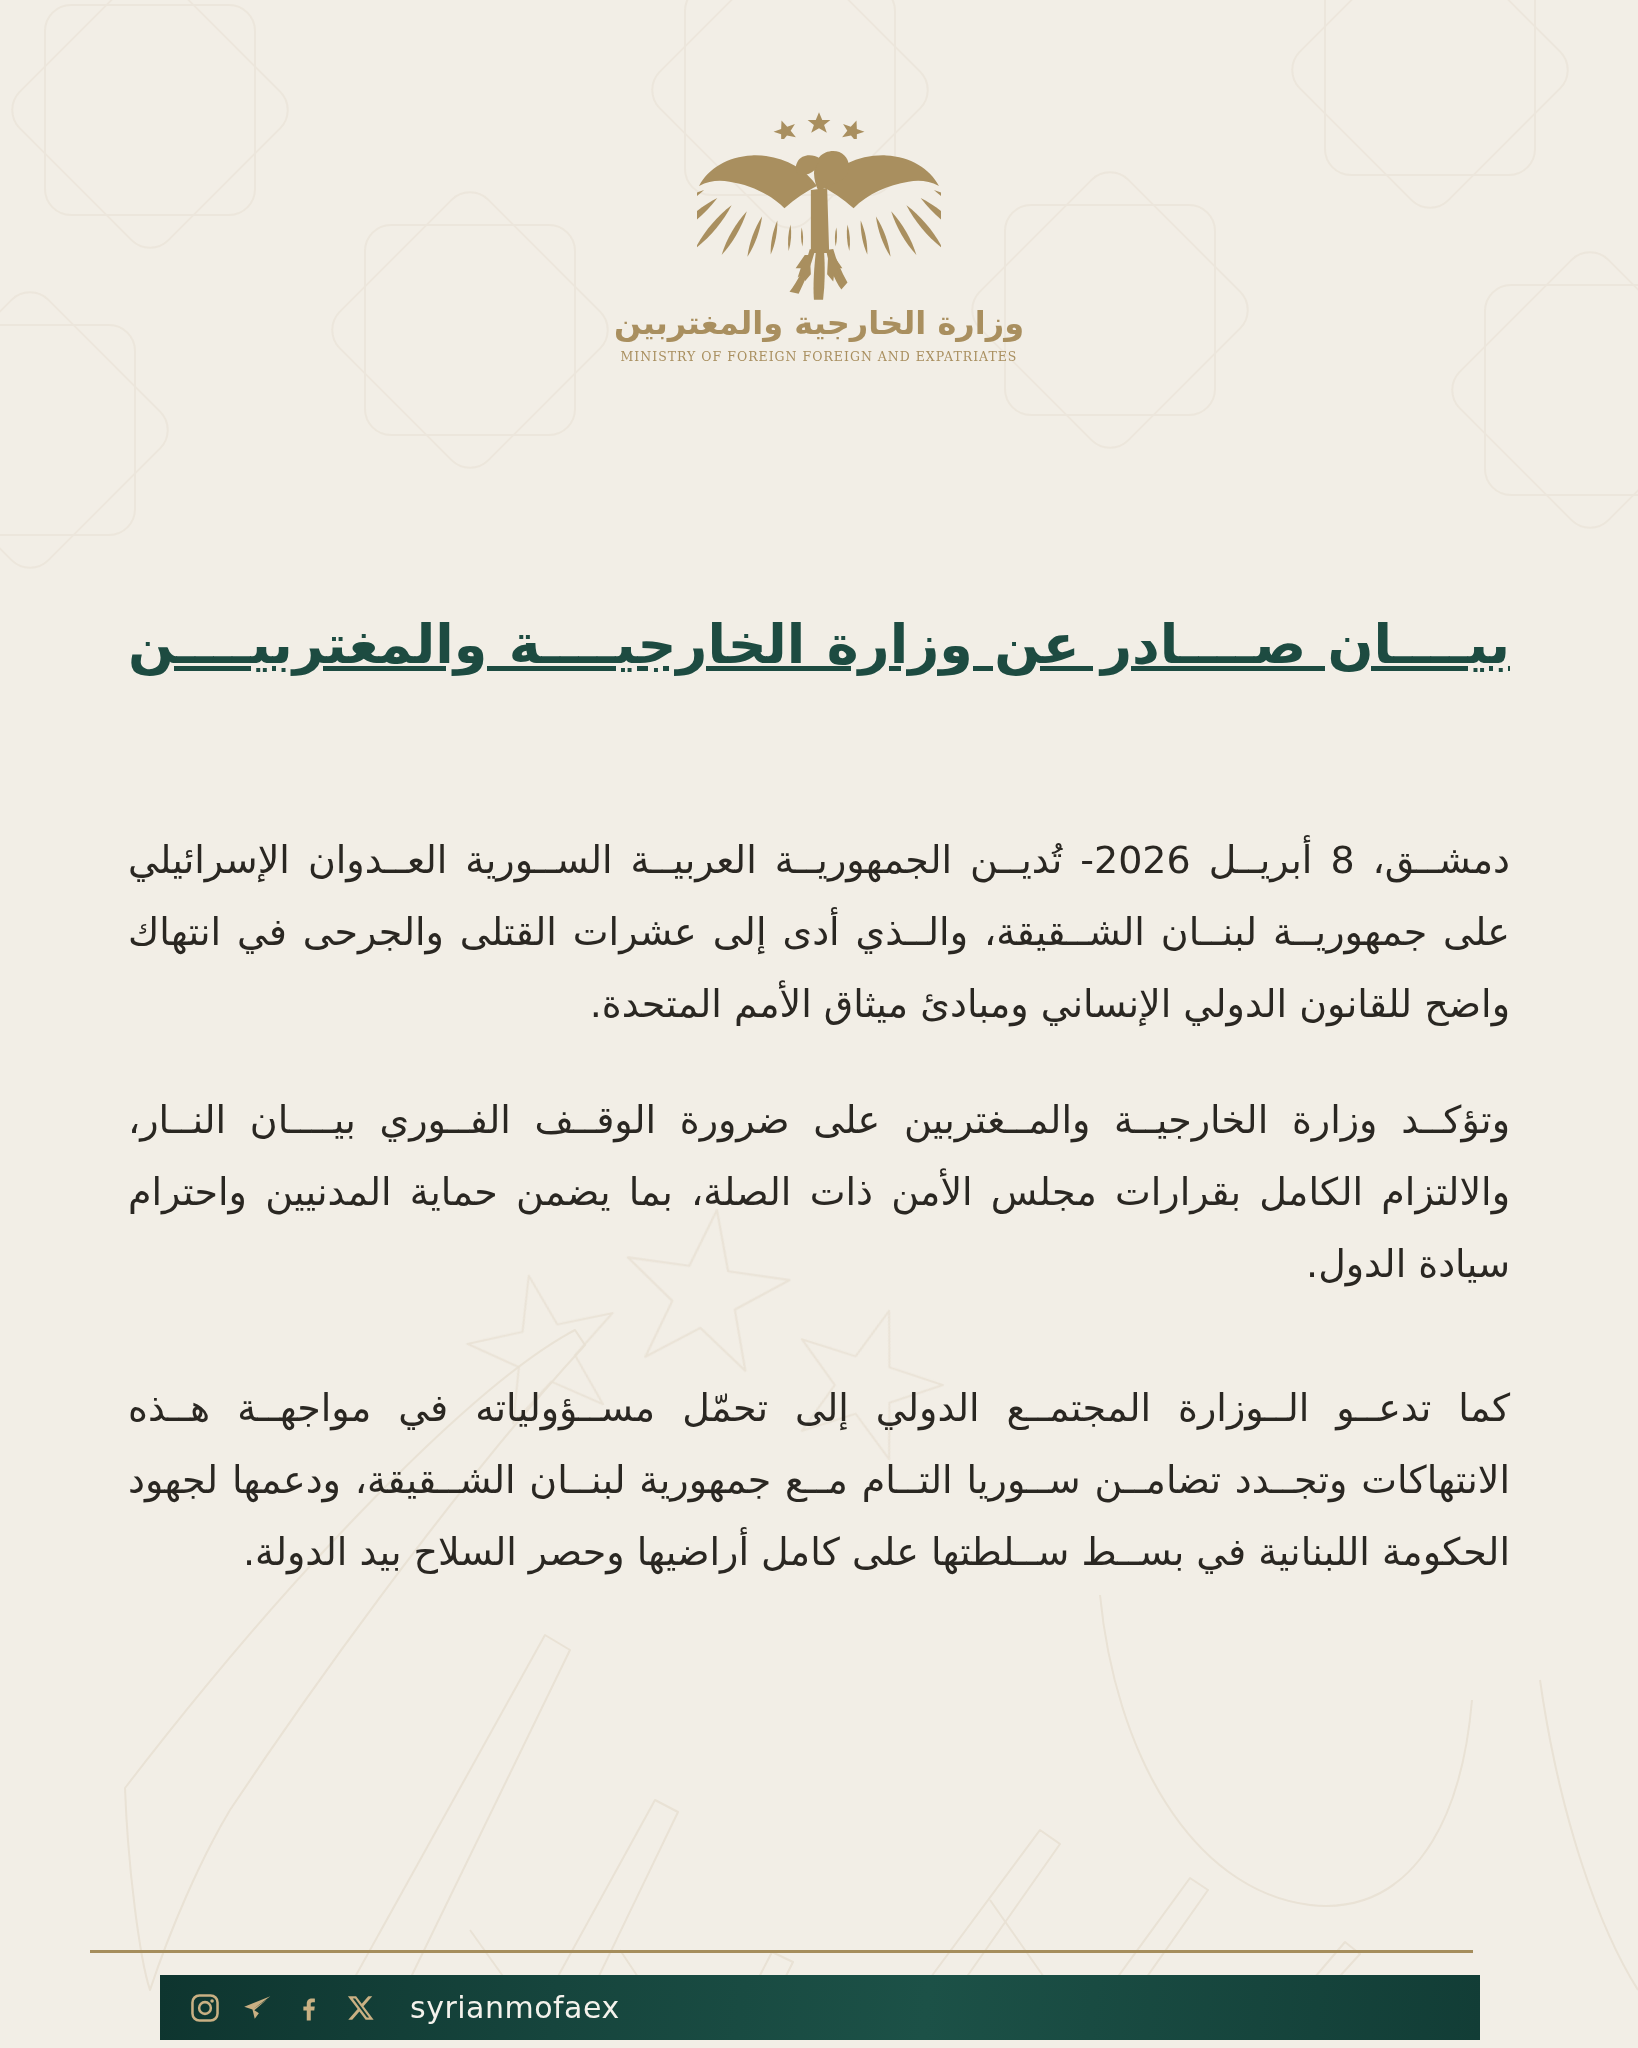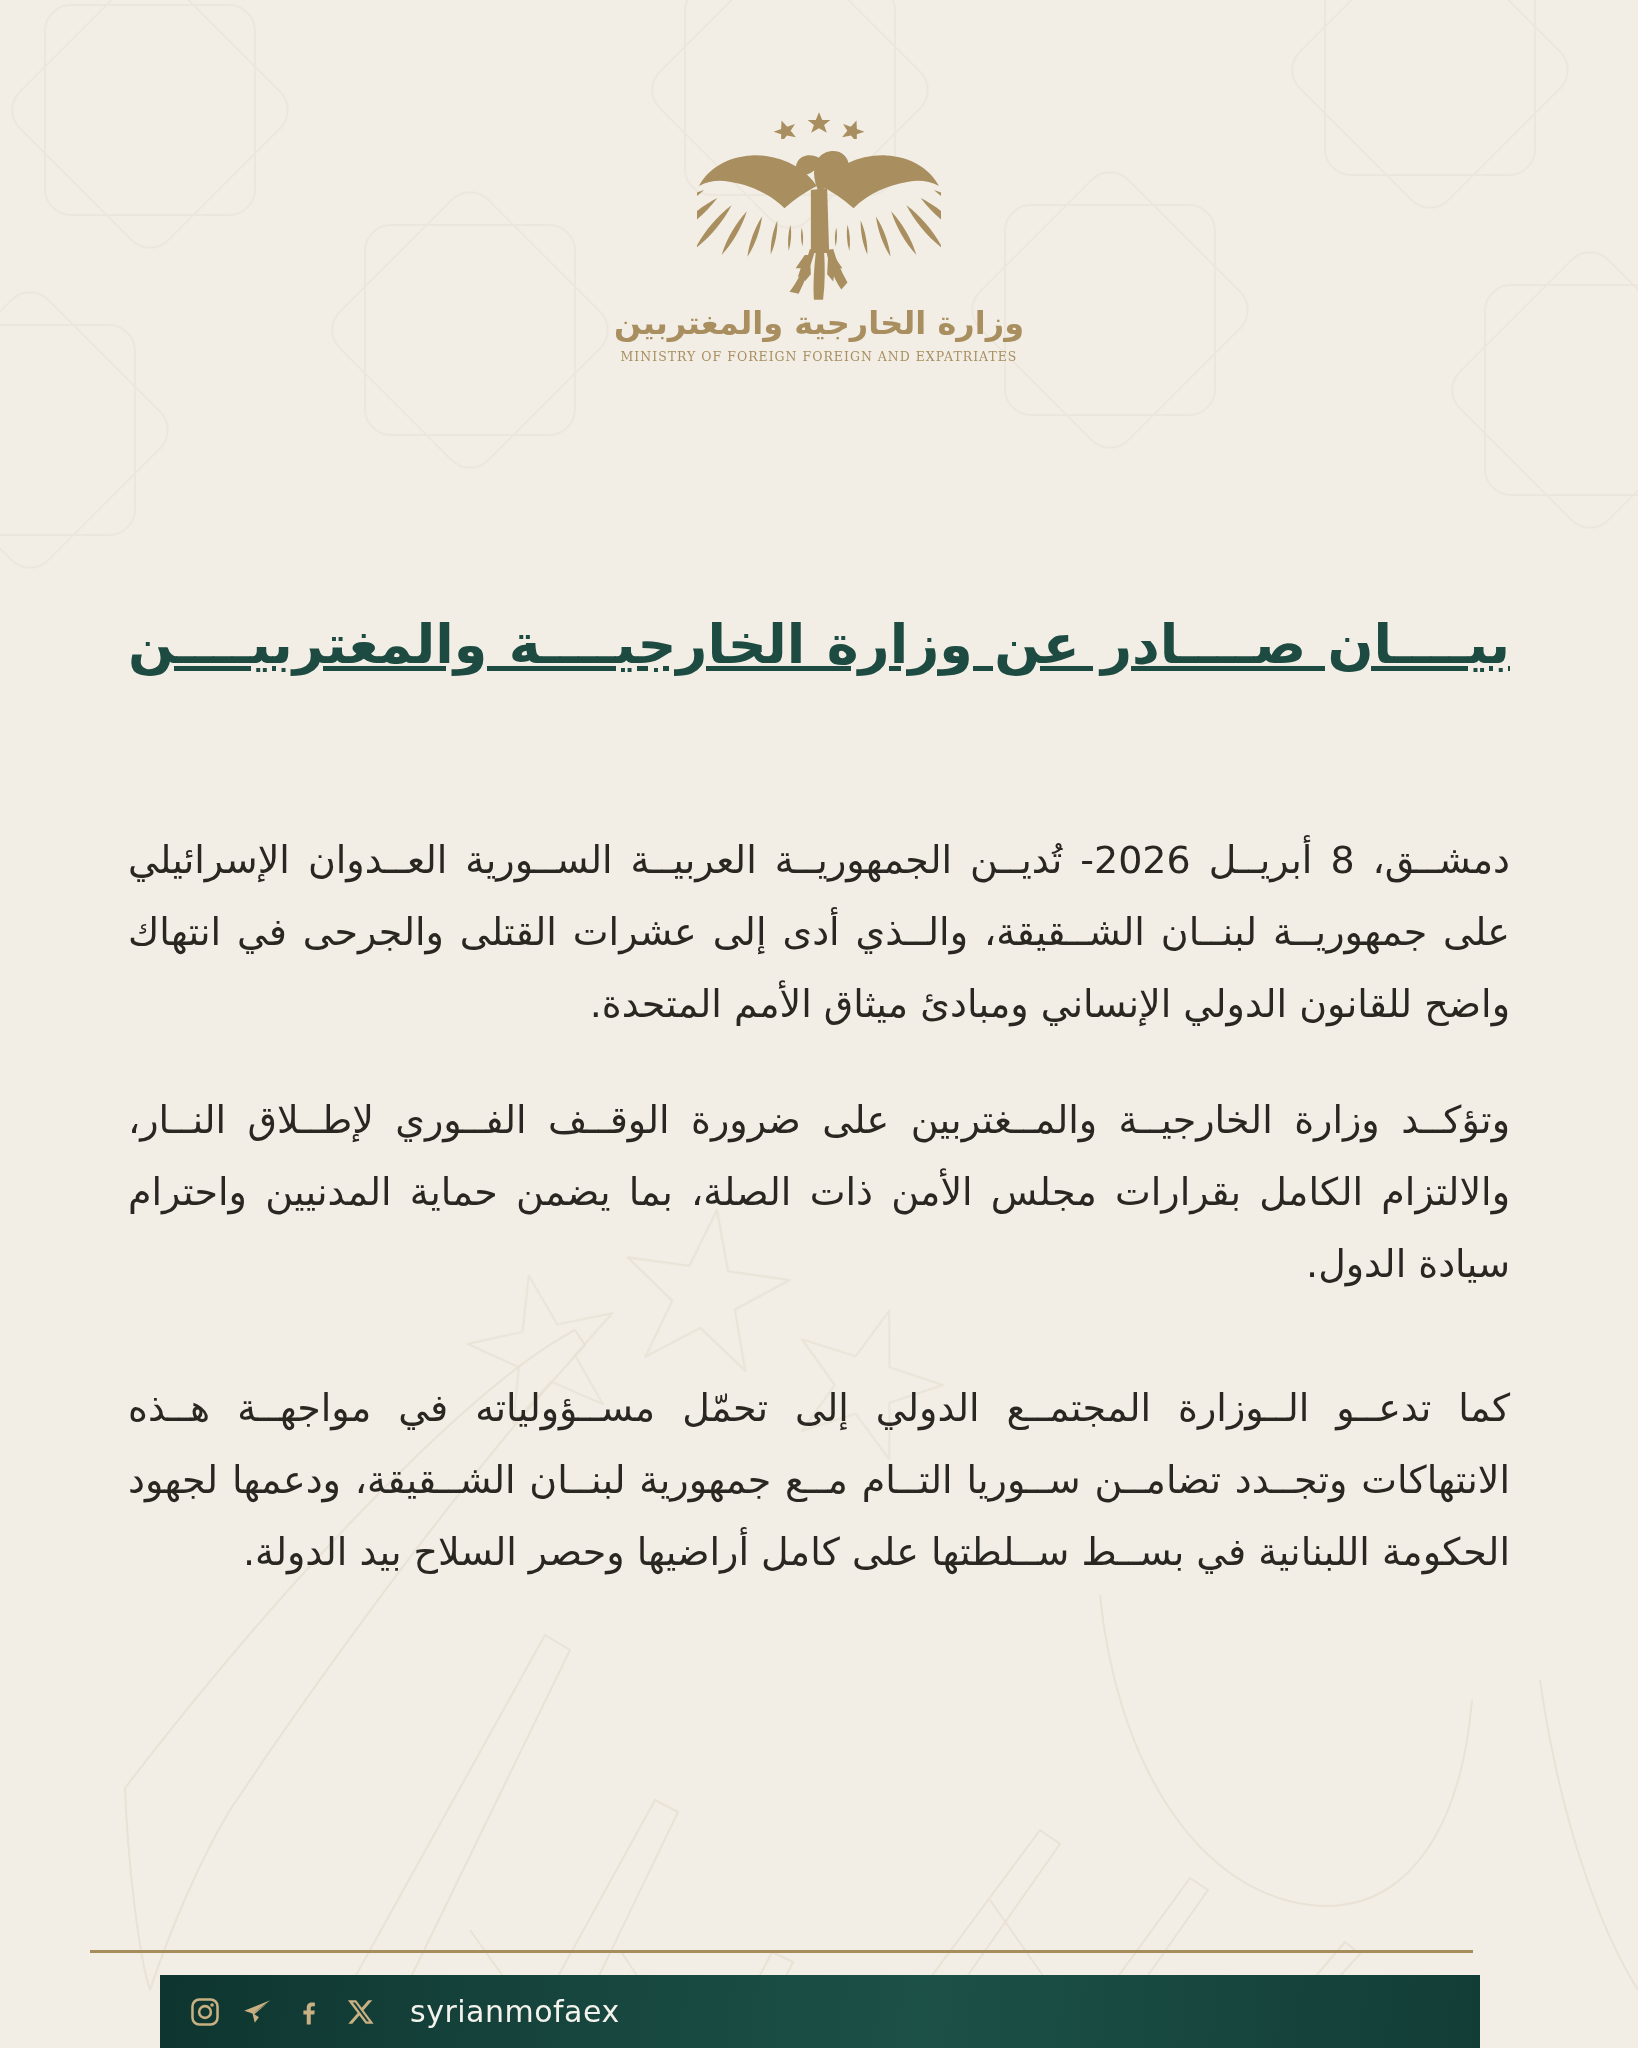--- a/index.html
+++ b/index.html
@@ -12,21 +12,21 @@
   .callig{font-size:32px;font-weight:bold;direction:rtl;color:#a98f5f;letter-spacing:0;}
   .caption{font-family:"DejaVu Serif",serif;font-size:12.5px;letter-spacing:1px;margin-top:7px;color:#a98f5f;}
   .title{position:absolute;top:601px;right:128px;left:128px;margin:0;direction:rtl;color:#1d4b41;
          font-size:54px;line-height:87px;font-weight:bold;z-index:1;text-decoration:underline;}
   .tline{display:block;text-align:justify;text-align-last:justify;}
   .body{position:absolute;top:824px;right:128px;left:128px;direction:rtl;color:#2a2722;
         font-size:38px;line-height:72px;z-index:1;}
   .body p{margin:0 0 44px;text-align:justify;}
   .body p:nth-of-type(2){margin-bottom:72px;}
   .goldline{position:absolute;top:1950px;left:90px;width:1383px;height:3px;background:#a58d5c;z-index:1;}
-  .bar{position:absolute;left:160px;top:1975px;width:1320px;height:73px;box-sizing:border-box;
+  .bar{position:absolute;left:160px;top:1975px;width:1320px;height:65px;box-sizing:border-box;
        background:linear-gradient(96deg,#0e352f 0%,#16453d 30%,#1c5147 58%,#123d36 100%);
        display:flex;align-items:center;justify-content:space-between;padding:0 36px 0 28px;z-index:2;}
   .bar-left{display:flex;align-items:center;gap:18px;}
   .icon{display:inline-flex;align-items:center;justify-content:center;width:34px;height:34px;}
   .handle{font-size:30px;letter-spacing:.5px;color:#f4f2ec;margin-left:14px;font-family:"DejaVu Sans",sans-serif;}
   .bar-right{direction:rtl;text-align:right;font-size:15.5px;line-height:1.8;color:#f7f5f0;}
 </style>
 </head>
 <body>
 
@@ -107,21 +107,21 @@
     <div class="callig">وزارة الخارجية والمغتربين</div>
     <div class="caption">MINISTRY OF FOREIGN FOREIGN AND EXPATRIATES</div>
   </header>
 
   <h1 class="title">
     <span class="tline">بيــــان صــــادر عن وزارة الخارجيــــة والمغتربيــــن</span>
   </h1>
 
   <main class="body">
     <p>دمشــق، 8 أبريــل 2026- تُديــن الجمهوريــة العربيــة الســورية العــدوان الإسرائيلي على جمهوريــة لبنــان الشــقيقة، والــذي أدى إلى عشرات القتلى والجرحى في انتهاك واضح للقانون الدولي الإنساني ومبادئ ميثاق الأمم المتحدة.</p>
-    <p>وتؤكــد وزارة الخارجيــة والمــغتربين على ضرورة الوقــف الفــوري لإطــلاق النــار، والالتزام الكامل بقرارات مجلس الأمن ذات الصلة، بما يضمن حماية المدنيين واحترام سيادة الدول.</p>
+    <p>وتؤكــد وزارة الخارجيــة والمــغتربين على ضرورة الوقــف الفــوري بيــــان النــار، والالتزام الكامل بقرارات مجلس الأمن ذات الصلة، بما يضمن حماية المدنيين واحترام سيادة الدول.</p>
     <p>كما تدعــو الــوزارة المجتمــع الدولي إلى تحمّل مســؤولياته في مواجهــة هــذه الانتهاكات وتجــدد تضامــن ســوريا التــام مــع جمهورية لبنــان الشــقيقة، ودعمها لجهود الحكومة اللبنانية في بســط ســلطتها على كامل أراضيها وحصر السلاح بيد الدولة.</p>
   </main>
 
   <div class="goldline"></div>
 
   <footer class="bar">
     <div class="bar-left">
       <span class="icon">
         <svg viewBox="0 0 24 24" width="32" height="32" fill="none" stroke="#c9b083" stroke-width="1.9">
           <rect x="2.6" y="2.6" width="18.8" height="18.8" rx="5.2"></rect>

